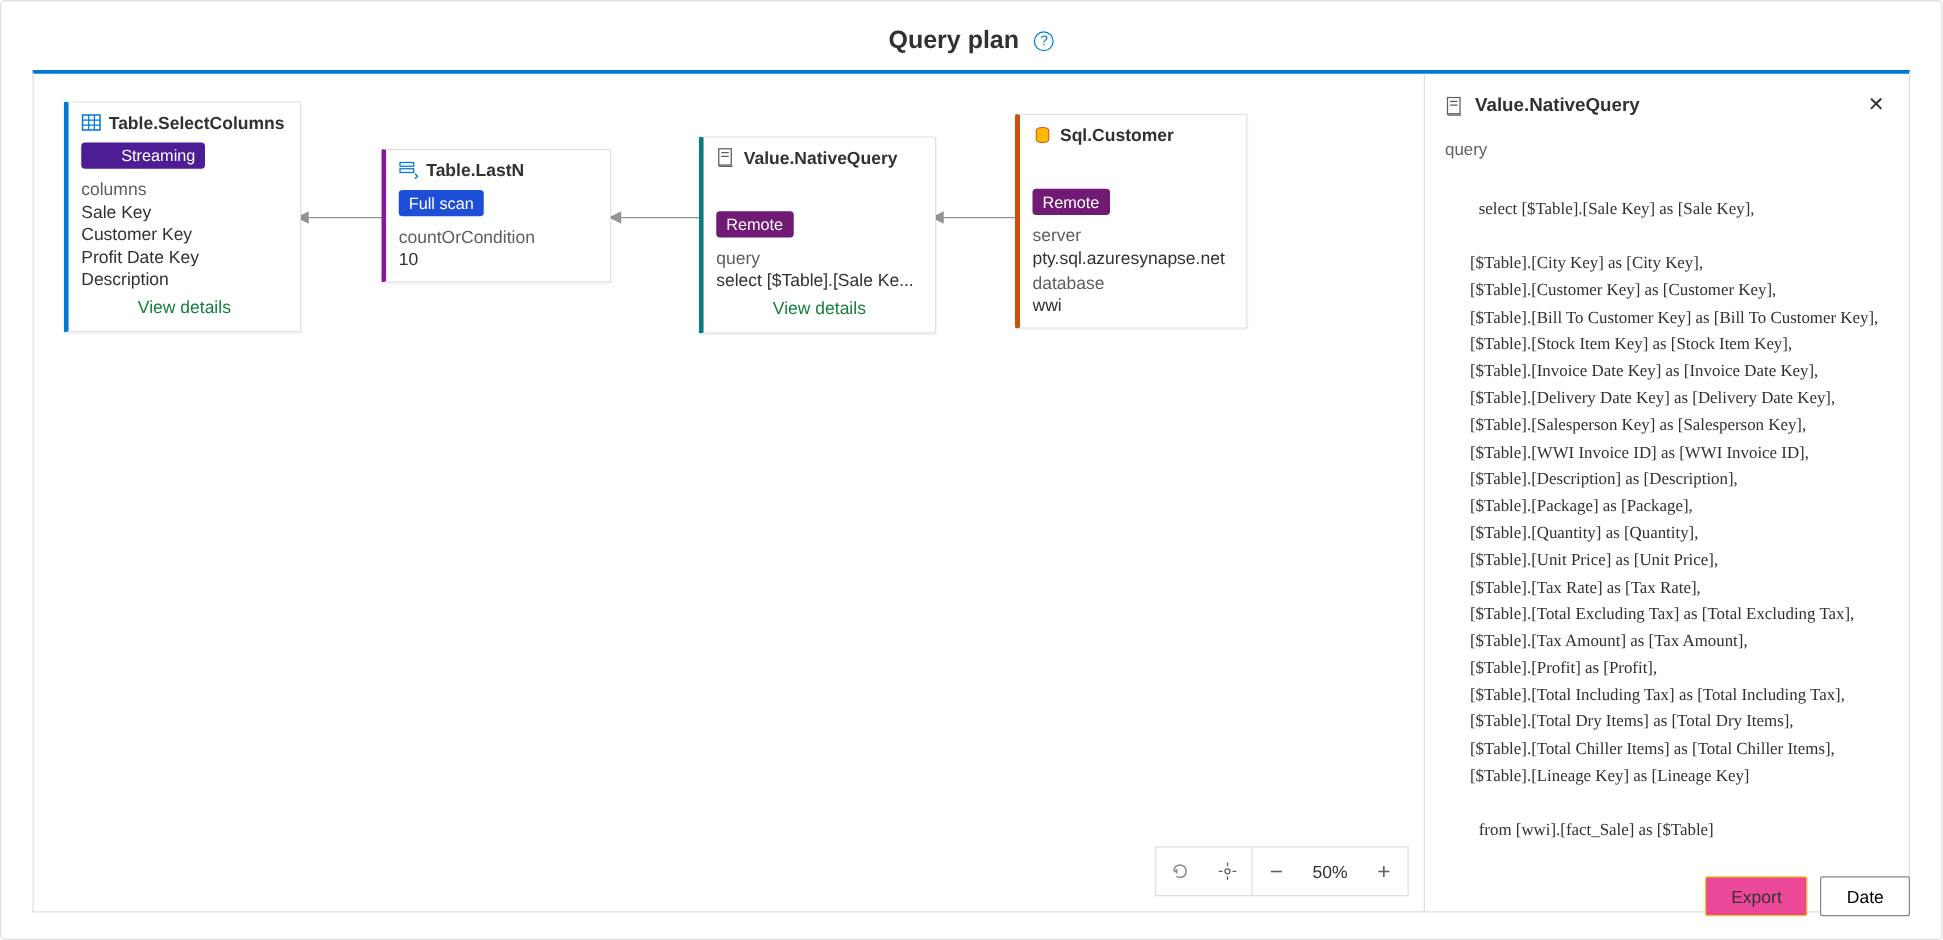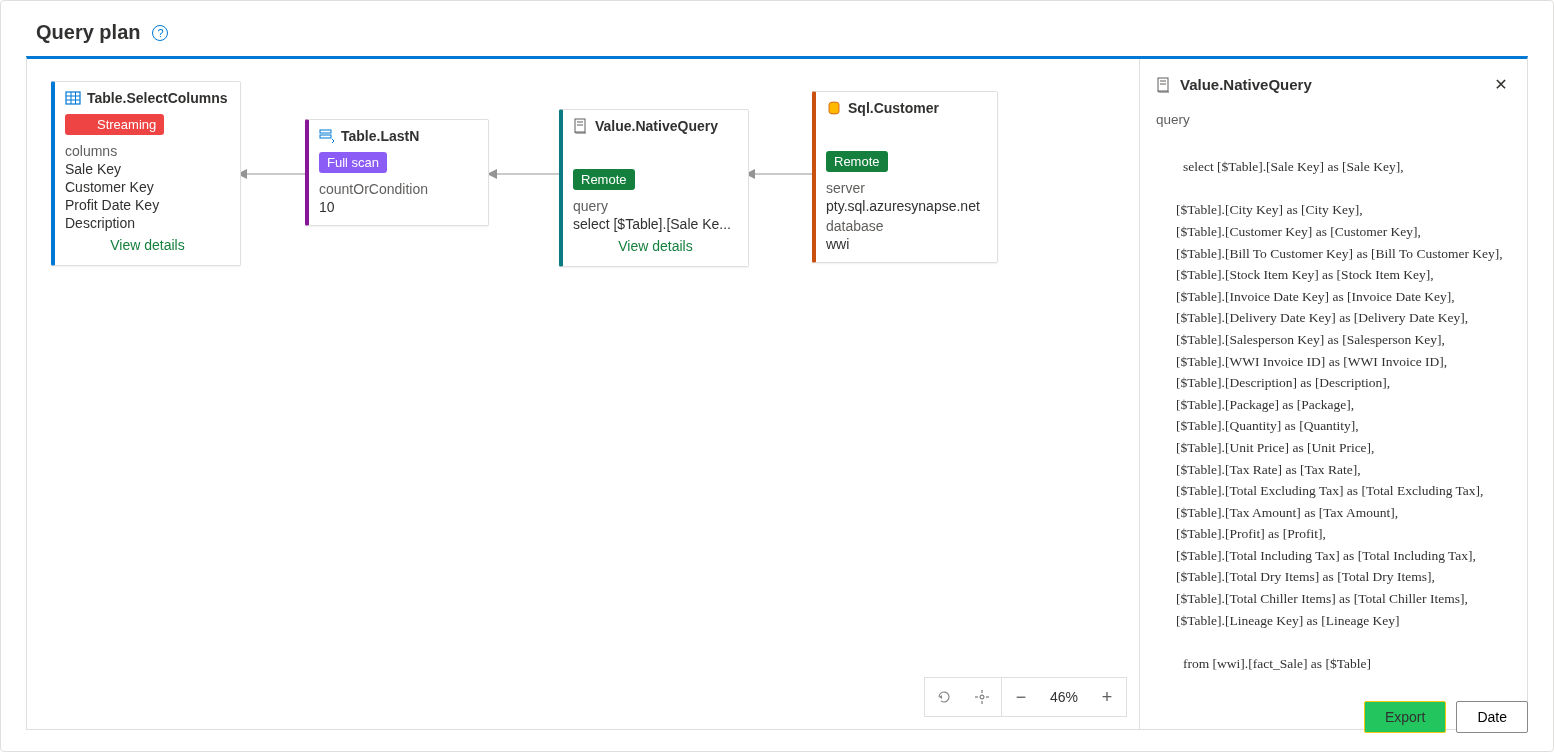--- a/index.html
+++ b/index.html
@@ -12,20 +12,21 @@
     height: 752px;
     position: relative;
     border: 1px solid #e1dfdd;
     border-radius: 4px;
   }
   .header {
     display: flex;
     align-items: center;
     padding: 20px 35px 12px;
     gap: 12px;
+    justify-content: center;
   }
   .header h1 {
     font-size: 20px;
     font-weight: 600;
     color: #323130;
   }
   .help-icon {
     width: 16px;
     height: 16px;
     border: 1px solid #0078d4;
@@ -84,23 +85,23 @@
     padding: 0 10px 10px;
   }
   .badge {
     display: inline-block;
     padding: 3px 8px;
     border-radius: 3px;
     color: #fff;
     font-size: 13px;
     margin: 4px 0;
   }
-  .badge-blue { background: #ef4444; padding-left: 32px; }
-  .badge-purple { background: #8b5cf6; }
-  .badge-teal { background: #15803d; margin-top: 31px; }
+  .badge-blue { background: #4c1d95; padding-left: 32px; }
+  .badge-purple { background: #1d4ed8; }
+  .badge-teal { background: #701a75; margin-top: 31px; }
   .prop-label {
     color: #605e5c;
     font-size: 14px;
     margin-top: 4px;
   }
   .prop-value {
     color: #323130;
     font-size: 14px;
     margin-top: 2px;
     white-space: nowrap;
@@ -190,21 +191,21 @@
   }
   .btn {
     padding: 7px 20px;
     font-size: 14px;
     border-radius: 2px;
     cursor: pointer;
     border: 1px solid #8a8886;
     background: #fff;
   }
   .btn-primary {
-    background: #22c55e;
+    background: #ec4899;
     border-color: #f2c811;
     color: #323130;
   }
 </style>
 </head>
 <body>
 
 <div class="header">
   <h1>Query plan</h1>
   <span class="help-icon">?</span>
@@ -318,21 +319,21 @@
         <svg width="16" height="16" viewBox="0 0 16 16">
             <circle cx="8" cy="8" r="2" fill="none" stroke="#605e5c"></circle>
             <line x1="8" y1="1" x2="8" y2="4" stroke="#605e5c"></line>
             <line x1="8" y1="12" x2="8" y2="15" stroke="#605e5c"></line>
             <line x1="1" y1="8" x2="4" y2="8" stroke="#605e5c"></line>
             <line x1="12" y1="8" x2="15" y2="8" stroke="#605e5c"></line>
           </svg>
       </div>
       <div class="zc-sep"></div>
       <div class="zc-btn">−</div>
-      <div class="zc-val">46%</div>
+      <div class="zc-val">50%</div>
       <div class="zc-btn">+</div>
     </div>
 
   </div>
 
   <div class="details-panel">
     <div class="details-head">
       <div class="details-title">
         <span class="node-icon">
           <svg width="16" height="16" viewBox="0 0 16 16">

